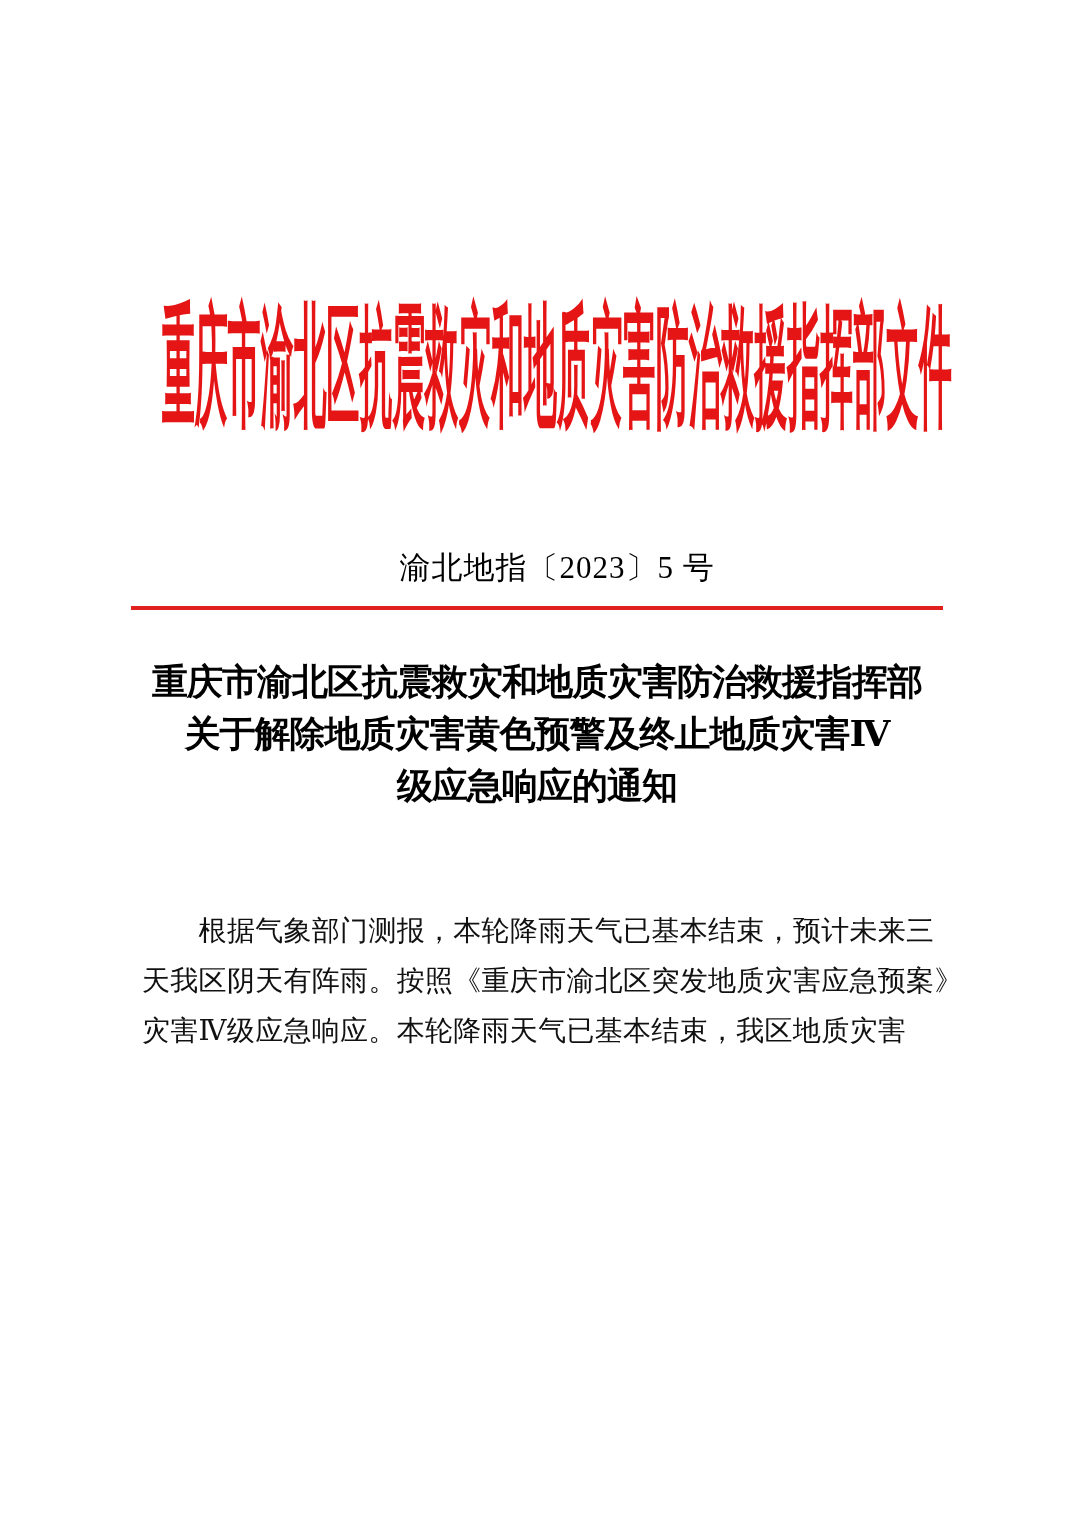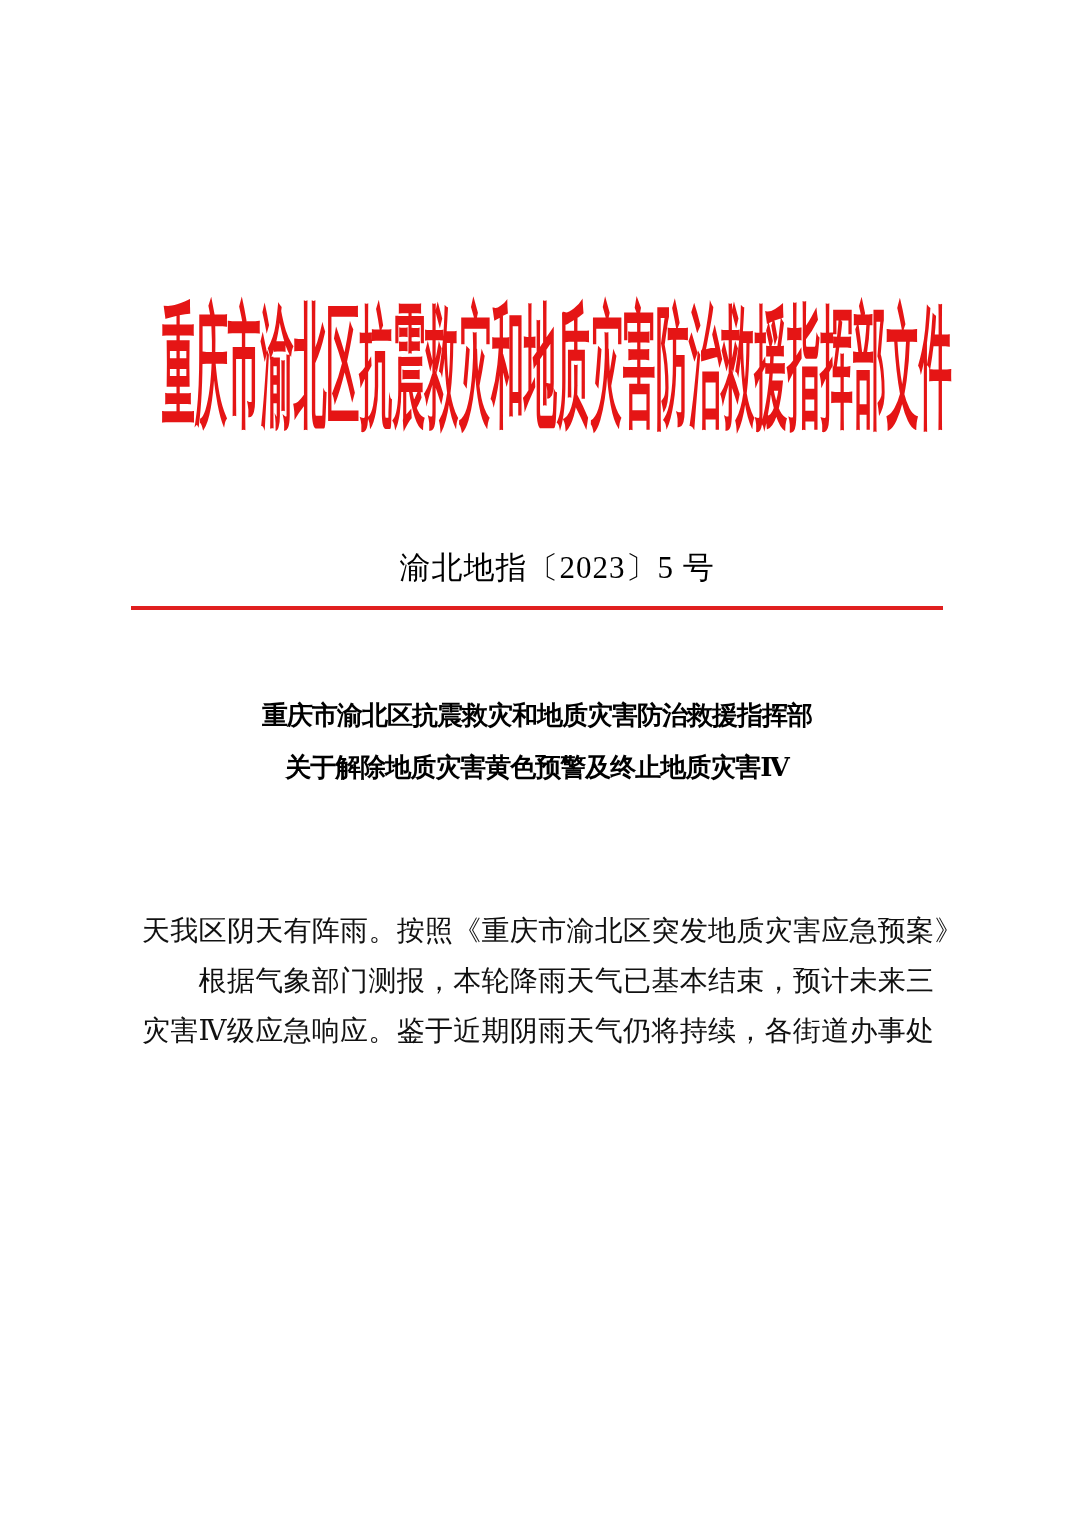--- a/index.html
+++ b/index.html
@@ -57,25 +57,25 @@
     top: 606px;
     left: 131px;
     width: 812px;
     height: 4px;
     background: #e01f1f;
   }
 
   
   .doc-title {
     position: absolute;
-    top: 690px;
+    top: 656px;
     left: 127px;
     width: 820px;
     text-align: center;
-    font-size: 26px;
+    font-size: 36px;
     font-weight: bold;
     line-height: 52px;
     letter-spacing: -1px;
     color: #000000;
   }
 
   
   .doc-body {
     position: absolute;
     top: 906px;
@@ -99,23 +99,24 @@
     <span class="org-header-text" style="transform: scaleX(0.247494);">重庆市渝北区抗震救灾和地质灾害防治救援指挥部文件</span>
   </div>
 
   <div class="doc-number">渝北地指〔2023〕5 号</div>
 
   <div class="red-rule"></div>
 
   <div class="doc-title">
       <div class="title-line">重庆市渝北区抗震救灾和地质灾害防治救援指挥部</div>
       <div class="title-line">关于解除地质灾害黄色预警及终止地质灾害Ⅳ</div>
+      <div class="title-line">级应急响应的通知</div>
     </div>
 
   <div class="doc-body">
     <div>
+        <div class="doc-line">　　根据气象部门测报，本轮降雨天气已基本结束，预计未来三</div>
         <div class="doc-line">天我区阴天有阵雨。按照《重庆市渝北区突发地质灾害应急预案》</div>
-        <div class="doc-line">　　根据气象部门测报，本轮降雨天气已基本结束，预计未来三</div>
-        <div class="doc-line">灾害Ⅳ级应急响应。鉴于近期阴雨天气仍将持续，各街道办事处</div>
+        <div class="doc-line">灾害Ⅳ级应急响应。本轮降雨天气已基本结束，我区地质灾害</div>
       </div>
   </div>
 
 </div>
 
 </body></html>

